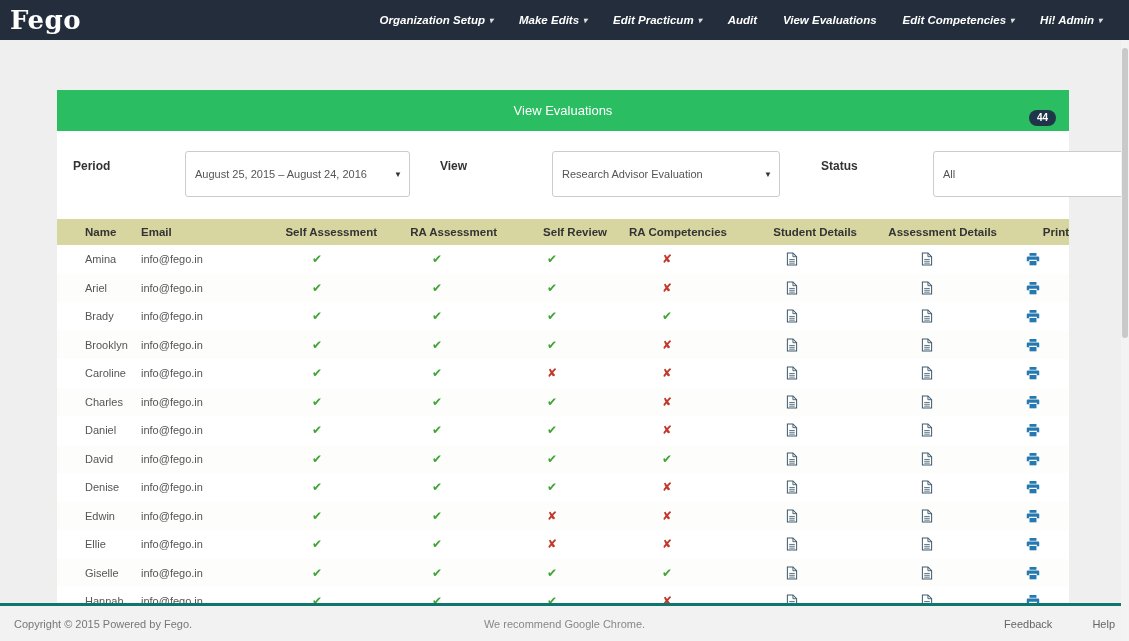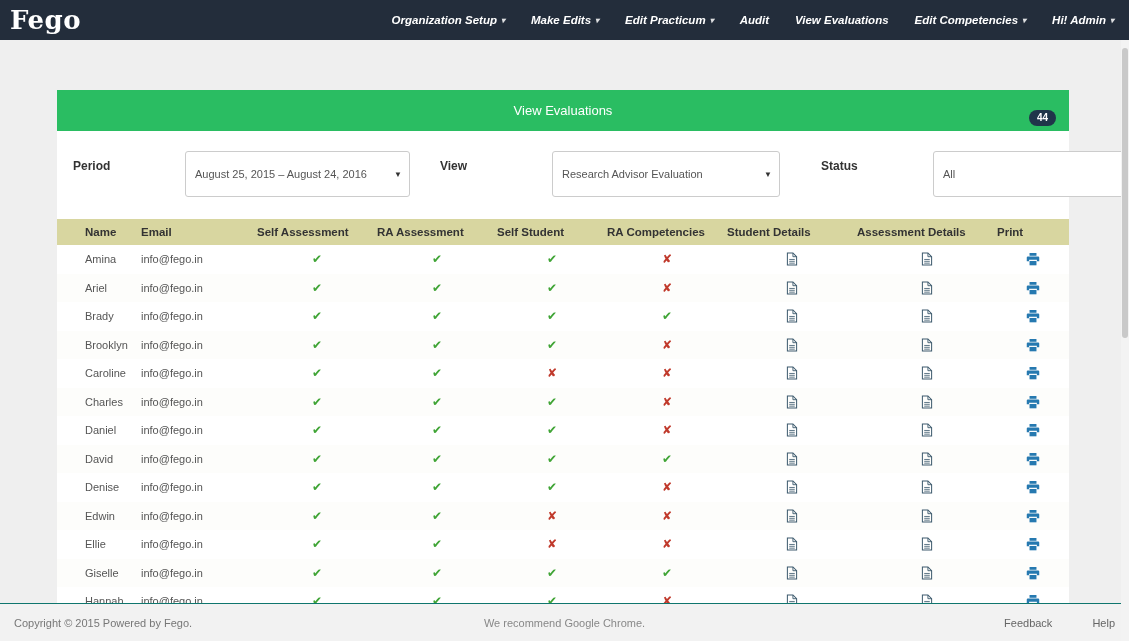--- a/index.html
+++ b/index.html
@@ -7,21 +7,21 @@
   body {
     font-family:"Liberation Sans", sans-serif;
     background:#efefef;
     position:relative;
   }
 
   
   .navbar {
     height:40px; background:#232d3b;
     display:flex; align-items:center; justify-content:space-between;
-    padding:0 2px 0 8px; position:relative; z-index:5;
+    padding:0 14px 0 8px; position:relative; z-index:5;
   }
   .brand {
     color:#fff; font-size:26px; font-weight:bold;
     font-family:"DejaVu Serif", serif; letter-spacing:.5px; cursor:pointer;
     line-height:40px; padding-left:2px;
   }
   .nav-items { display:flex; height:40px;font-style:italic; }
   .nav-item {
     color:#fff; font-size:11.5px; font-weight:bold;
     line-height:40px; padding:0 13px; cursor:pointer; white-space:nowrap;
@@ -75,21 +75,21 @@
   }
   .select-arrow {
     position:absolute; right:7px; top:50%; transform:translateY(-50%);
     font-size:8px; color:#333;
   }
 
   
   table { width:100%; border-collapse:collapse; table-layout:fixed; }
   thead th {
     background:#d8d6a0; font-size:11.5px; font-weight:bold; color:#333;
-    height:26px; text-align:left; white-space:nowrap;
+    height:26px; text-align:right; white-space:nowrap;
   }
   thead th.left { text-align:left; }
   th.c-name  { width:80px;  padding-left:28px; }
   th.c-email { width:120px; padding-left:4px; }
   th.c-sa { width:120px; } th.c-ra { width:120px; }
   th.c-sr { width:110px; } th.c-rf { width:120px; }
   th.c-sd { width:130px; } th.c-ad { width:140px; }
   th.c-pr { width:72px; }
   tbody td {
     height:28.5px; font-size:11px; color:#555; text-align:center;
@@ -100,21 +100,21 @@
   td.email { text-align:left; padding-left:4px; }
   td.mark { font-family:"DejaVu Sans", sans-serif; font-size:12px; font-weight:bold; }
   td.mark.check { color:#3fa435; }
   td.mark.cross { color:#c0392b; }
   .icon-btn { display:inline-block; cursor:pointer; line-height:0; }
   .icon-btn svg { vertical-align:middle; }
 
   
   .footer {
     position:absolute; left:0; bottom:0; width:100%; height:38px;
-    background:#f2f2f2; border-top:1px solid #0f766e;
+    background:#f2f2f2; border-top:3px solid #0f766e;
     display:flex; align-items:center; z-index:4;
     font-size:11px; color:#777;
   }
   .footer-left  { position:absolute; left:14px; }
   .footer-center{ width:100%; text-align:center; color:#888; }
   .footer-right { position:absolute; right:14px; display:flex; gap:40px; }
   .footer-link  { color:#666; cursor:pointer; }
 </style>
 </head>
 <body>
@@ -174,21 +174,21 @@
     </div>
   </div>
 
   <table>
     <thead>
       <tr>
         <th class="left c-name">Name</th>
         <th class="left c-email">Email</th>
         <th class="c-sa">Self Assessment</th>
         <th class="c-ra">RA Assessment</th>
-        <th class="c-sr">Self Student</th>
+        <th class="c-sr">Self Review</th>
         <th class="c-rf">RA Competencies</th>
         <th class="c-sd">Student Details</th>
         <th class="c-ad">Assessment Details</th>
         <th class="c-pr">Print</th>
       </tr>
     </thead>
     <tbody>
 
         <tr>
           <td class="name">Amina</td>

